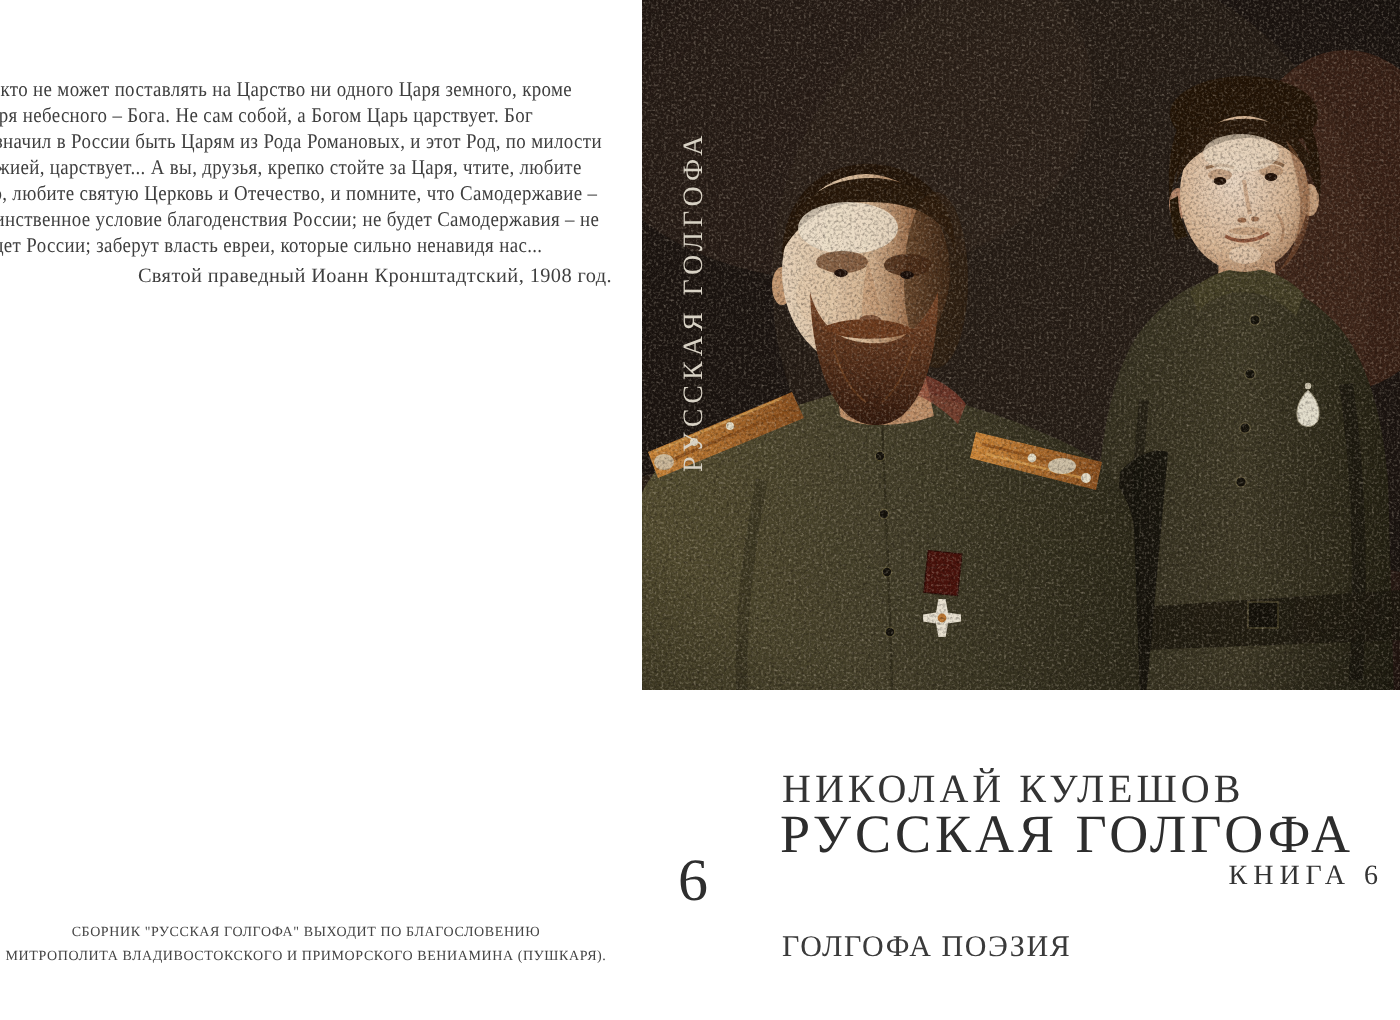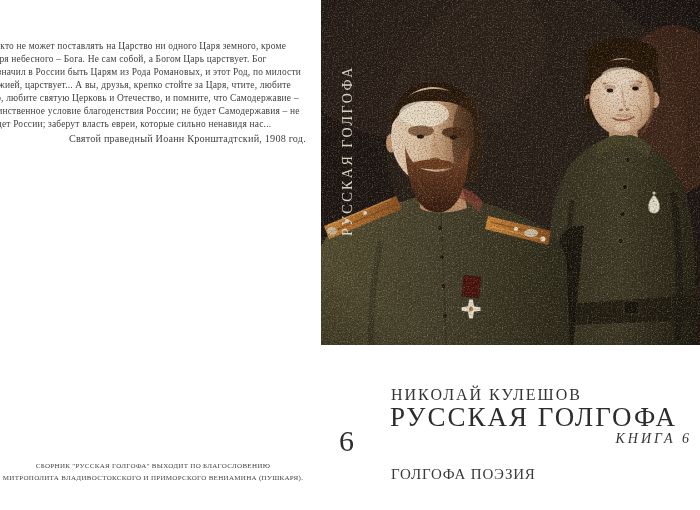--- a/index.html
+++ b/index.html
@@ -44,32 +44,32 @@
     font-size: 14px; letter-spacing: 2.5px;
     color: #d8d2c5;
   }
   .spine-number {
     position: absolute; left: 339px; top: 426px;
     font-size: 30px; line-height: 30px; color: #2e2e2e;
   }
 
   .author-name {
     position: absolute; left: 391px; top: 387px;
-    font-size: 16px; line-height: 16px; letter-spacing: 2px;
+    font-size: 20px; line-height: 16px; letter-spacing: 2px;
     color: #343434; white-space: nowrap;
   }
   .book-title {
     position: absolute; left: 390px; top: 404px;
     font-size: 27px; line-height: 27px; letter-spacing: 2px;
     color: #2d2d2d; white-space: nowrap;
   }
   .edition-label {
     position: absolute; left: 391px; top: 431px; width: 301px;
     text-align: right; font-size: 14px; line-height: 16px;
-    letter-spacing: 3px; color: #343434; white-space: nowrap; font-style: italic;
+    letter-spacing: 3px; color: #343434; white-space: nowrap;
   }
   .series-label {
     position: absolute; left: 391px; top: 466px;
     font-size: 15px; line-height: 17px; letter-spacing: 0.8px;
     color: #3a3a3a; white-space: nowrap;
   }
 </style>
 </head>
 <body>
 

